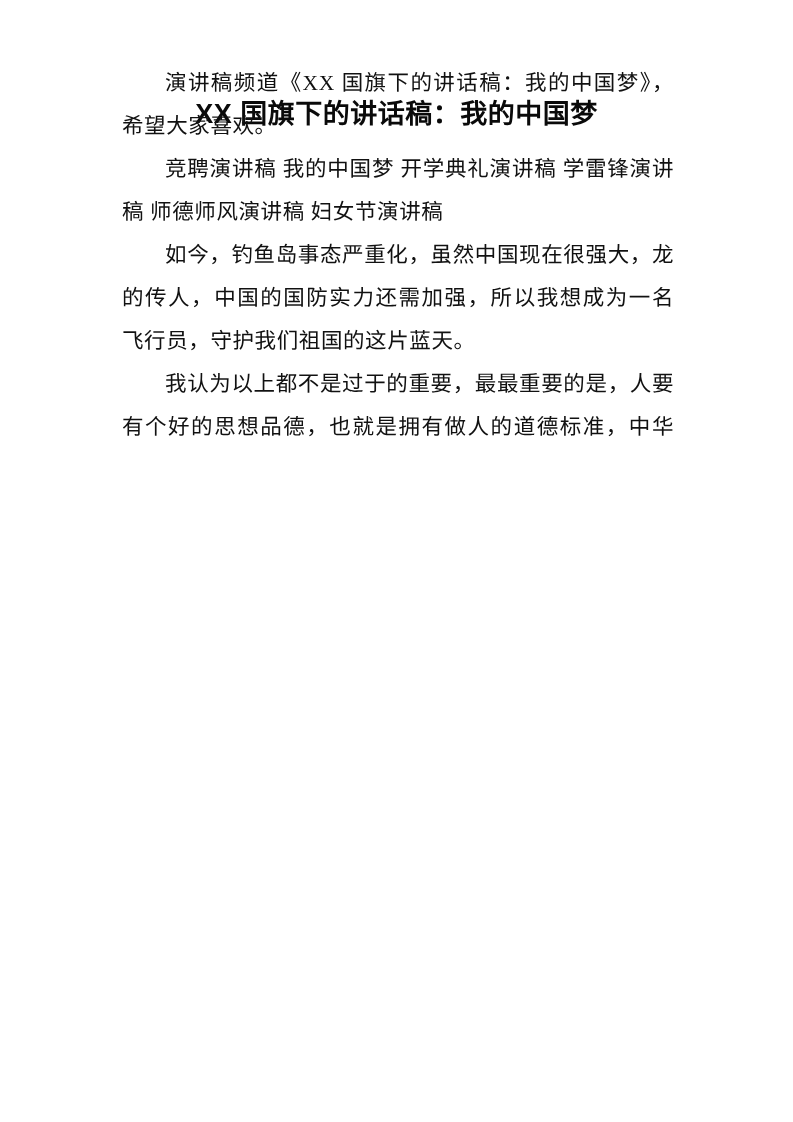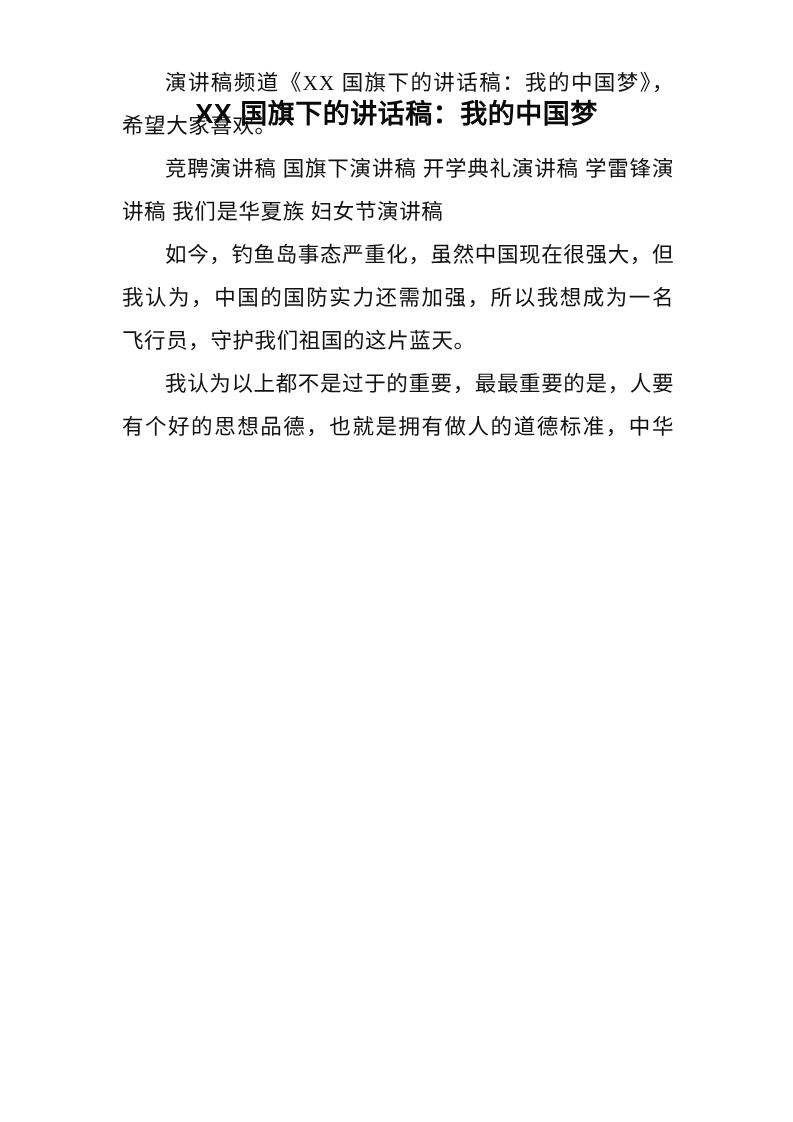--- a/index.html
+++ b/index.html
@@ -69,24 +69,24 @@
 <div class="page">
 
   <h1 class="doc-title">XX 国旗下的讲话稿：我的中国梦</h1>
 
   <div class="content">
     <div class="body-block">
 
       <p class="para">演讲稿频道《XX 国旗下的讲话稿：我的中国梦》，希望大家喜欢。</p>
 
 
-      <p class="para">竞聘演讲稿 国旗下演讲稿 开学典礼演讲稿 学雷锋演讲稿 我们是华夏族 妇女节演讲稿</p>
+      <p class="para">竞聘演讲稿 我的中国梦 开学典礼演讲稿 学雷锋演讲稿 师德师风演讲稿 妇女节演讲稿</p>
 
 
-      <p class="para">如今，钓鱼岛事态严重化，虽然中国现在很强大，但我认为，中国的国防实力还需加强，所以我想成为一名飞行员，守护我们祖国的这片蓝天。</p>
+      <p class="para">如今，钓鱼岛事态严重化，虽然中国现在很强大，龙的传人，中国的国防实力还需加强，所以我想成为一名飞行员，守护我们祖国的这片蓝天。</p>
 
 
       <div class="clip-tail">
         <p class="para">我认为以上都不是过于的重要，最最重要的是，人要有个好的思想品德，也就是拥有做人的道德标准，中华民族有</p>
       </div>
 
     </div>
   </div>
 
 </div>

